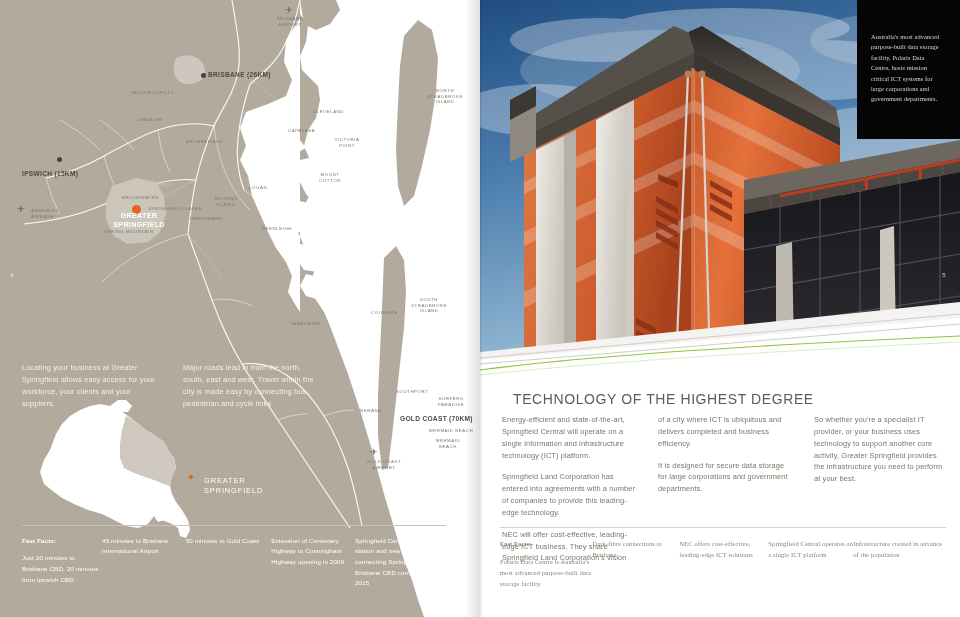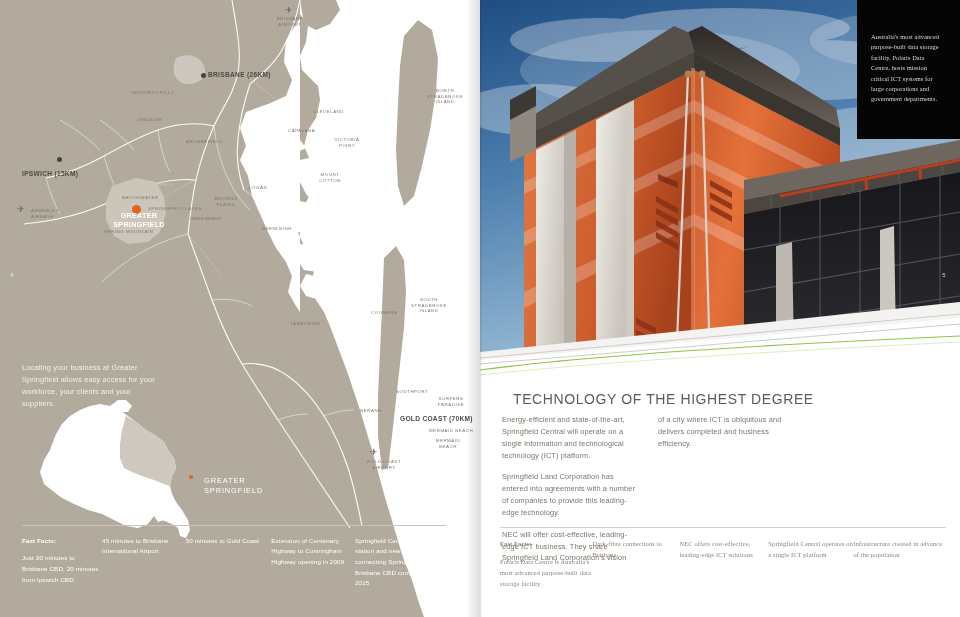--- a/index.html
+++ b/index.html
@@ -253,20 +253,21 @@
     <div class="map-label" style="left:396px;top:389px;">SOUTHPORT</div>
     <div class="map-label" style="left:360px;top:408px;">NERANG</div>
     <div class="map-label center" style="left:432px;top:396px;width:38px;white-space:normal;">SURFERS<br>PARADISE</div>
     <div class="map-label" style="left:429px;top:428px;">MERMAID BEACH</div>
     <div class="map-label center" style="left:430px;top:438px;width:36px;white-space:normal;">MERMAID<br>BEACH</div>
 
     <div class="folio left">4</div>
 
     <div class="l-cols">
       <p>Locating your business at Greater Springfield allows easy access for your workforce, your clients and your suppliers.</p>
+      <p>Major roads lead in from the north, south, east and west. Travel within the city is made easy by connecting bus, pedestrian and cycle links.</p>
     </div>
 
     <div class="aus-inset">
       <svg width="250" height="145" viewBox="0 0 250 145">
         <g fill="#ffffff">
           <path d="M36,52 L30,62 L26,74 L30,86 L40,94 L48,100 L60,106 L74,112 L88,116 L100,122
                    L112,128 L124,130 L134,126 L140,118 L148,122 L158,126 L164,130 L166,138 L172,140
                    L176,132 L174,122 L168,112 L162,104 L158,96 L156,88 L158,78 L162,70 L160,60
                    L154,52 L150,44 L142,38 L132,32 L122,24 L114,18 L106,12 L96,8 L86,6 L76,8
                    L66,12 L56,18 L48,26 L42,36 Z"></path>
@@ -467,26 +468,30 @@
 
     <svg class="green-curve" viewBox="0 0 480 46" preserveAspectRatio="none">
       <path d="M0,40 C120,24 300,14 480,6" stroke="#8cc63f" stroke-width="1.2" fill="none"></path>
       <path d="M0,45 C140,30 320,20 480,12" stroke="#b7d97a" stroke-width=".7" fill="none" opacity=".7"></path>
     </svg>
 
     <h1 class="r-headline">TECHNOLOGY OF THE HIGHEST DEGREE</h1>
 
     <div class="r-cols">
       <div class="col">
-        <p>Energy-efficient and state-of-the-art, Springfield Central will operate on a single information and technological technology (ICT) platform.</p>
+        <p>Energy-efficient and state-of-the-art, Springfield Central will operate on a single information and infrastructure technology (ICT) platform.</p>
         <p>Springfield Land Corporation has entered into agreements with a number of companies to provide this leading-edge technology.</p>
         <p>NEC will offer cost-effective, leading-edge ICT business. They share Springfield Land Corporation's vision</p>
       </div>
       <div class="col">
         <p>of a city where ICT is ubiquitous and delivers completed and business efficiency.</p>
+        <p>It is designed for secure data storage for large corporations and government departments.</p>
+      </div>
+      <div class="col">
+        <p>So whether you're a specialist IT provider, or your business uses technology to support another core activity, Greater Springfield provides the infrastructure you need to perform at your best.</p>
       </div>
     </div>
 
     <div class="ff">
       <div class="ff-rule"></div>
       <div class="ff-cols">
         <div class="ff-col">
           <div class="ff-title">Fast Facts:</div>
           <div>Polaris Data Centre is Australia's most advanced purpose-built data storage facility</div>
         </div>

